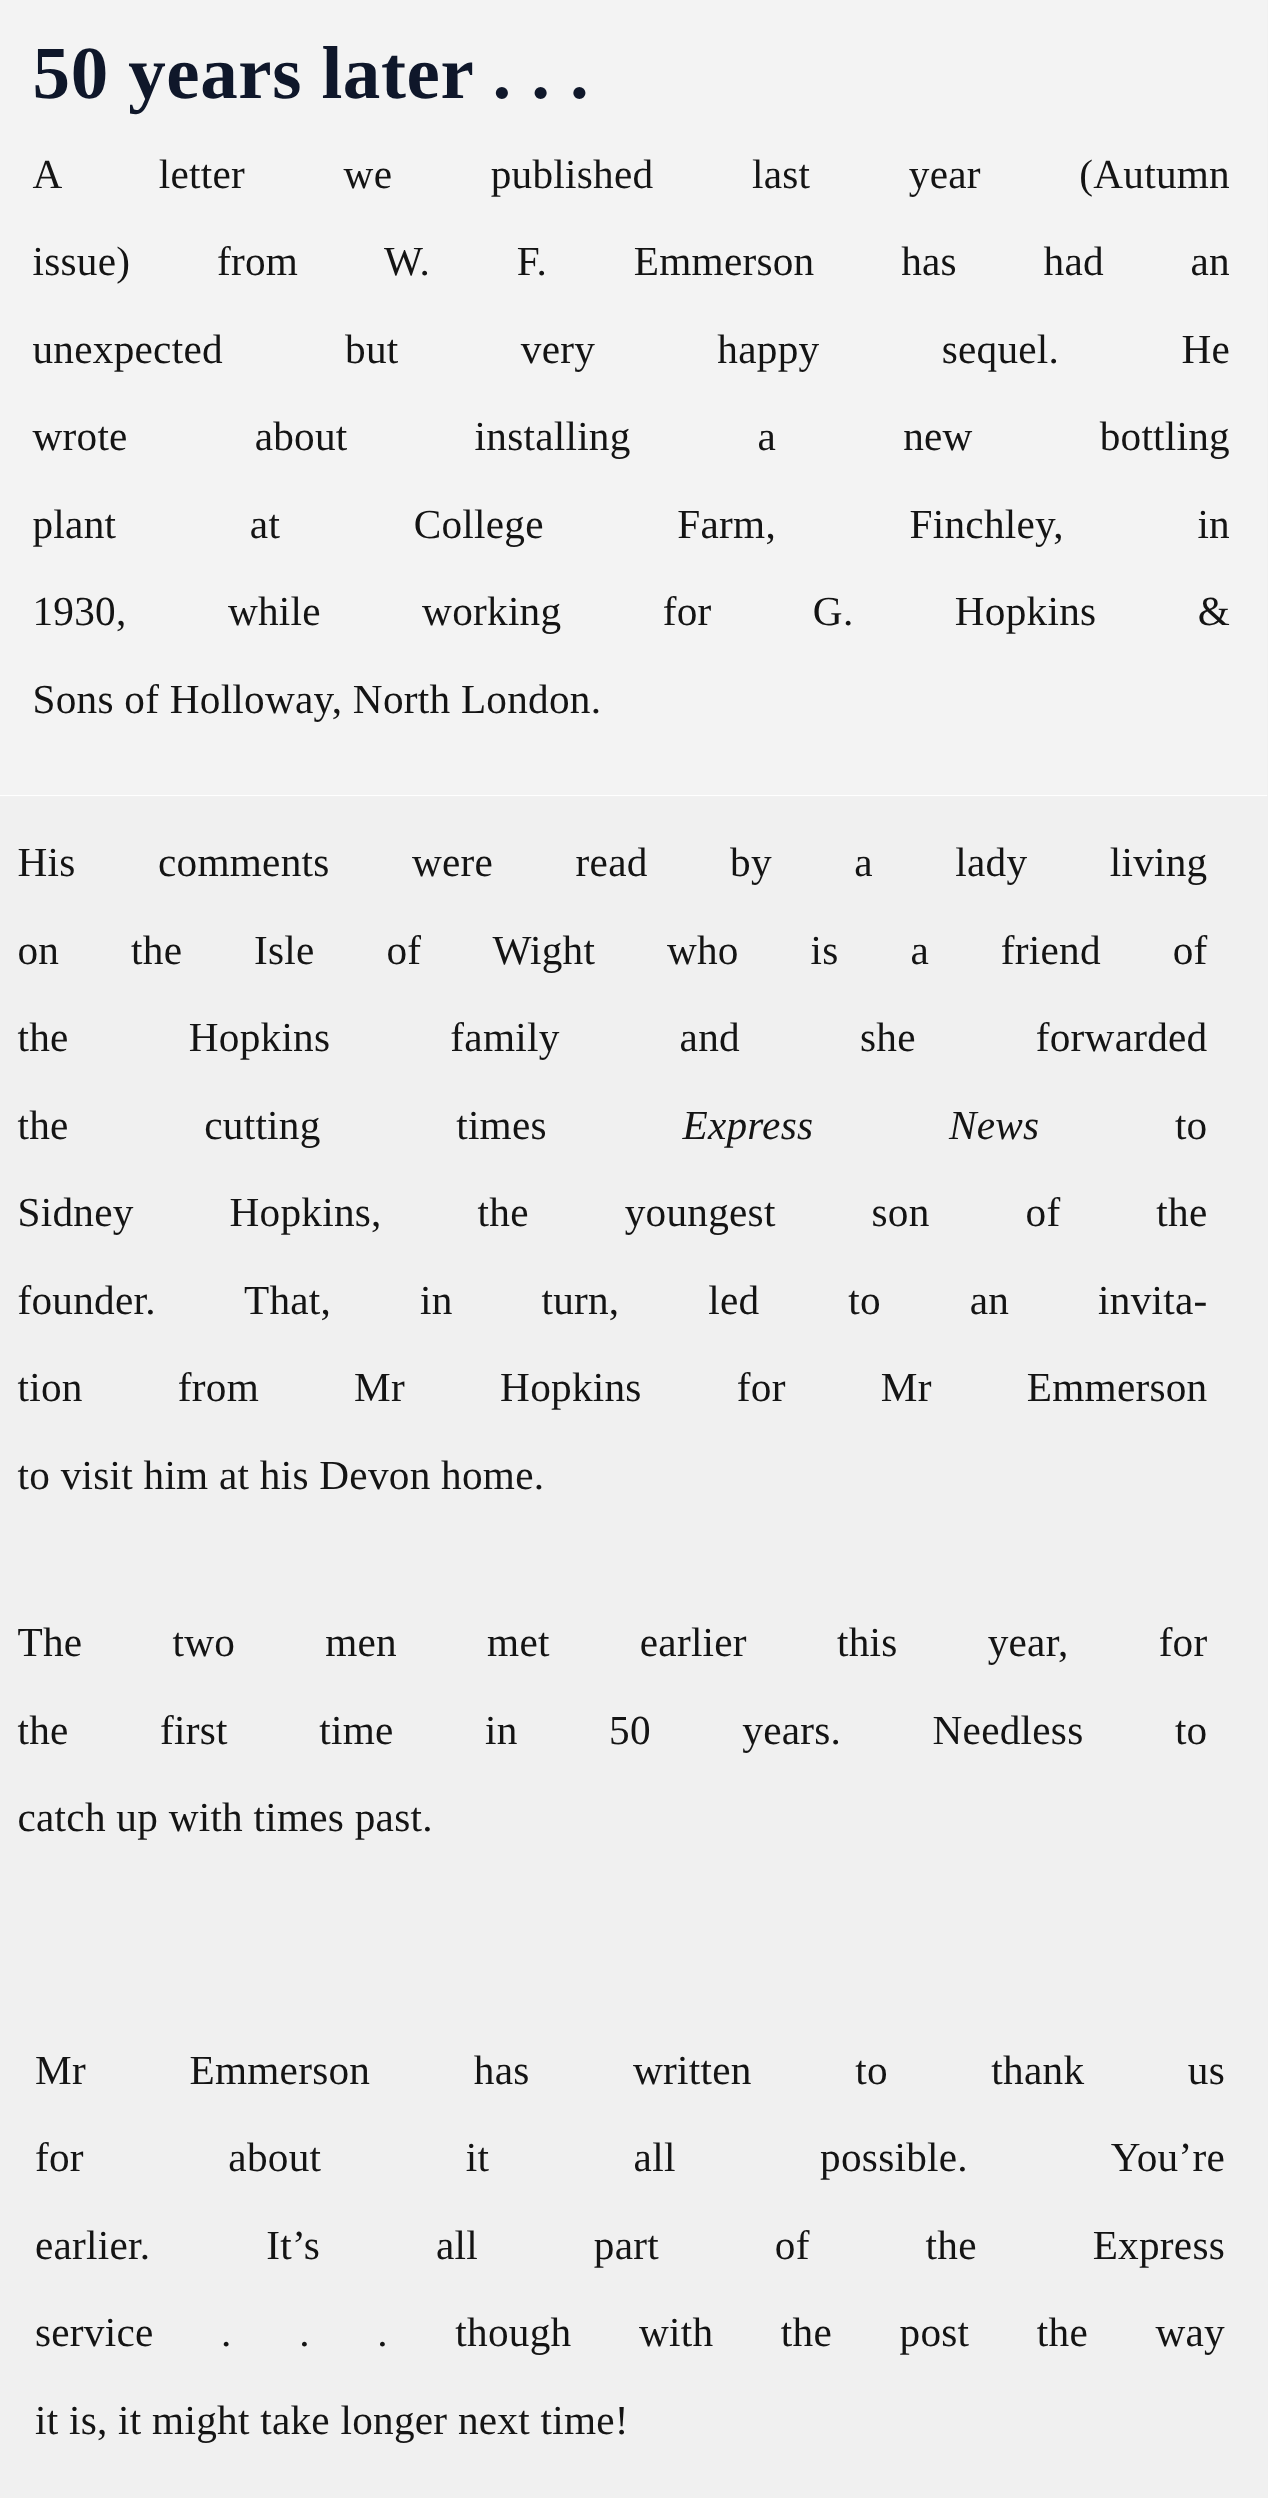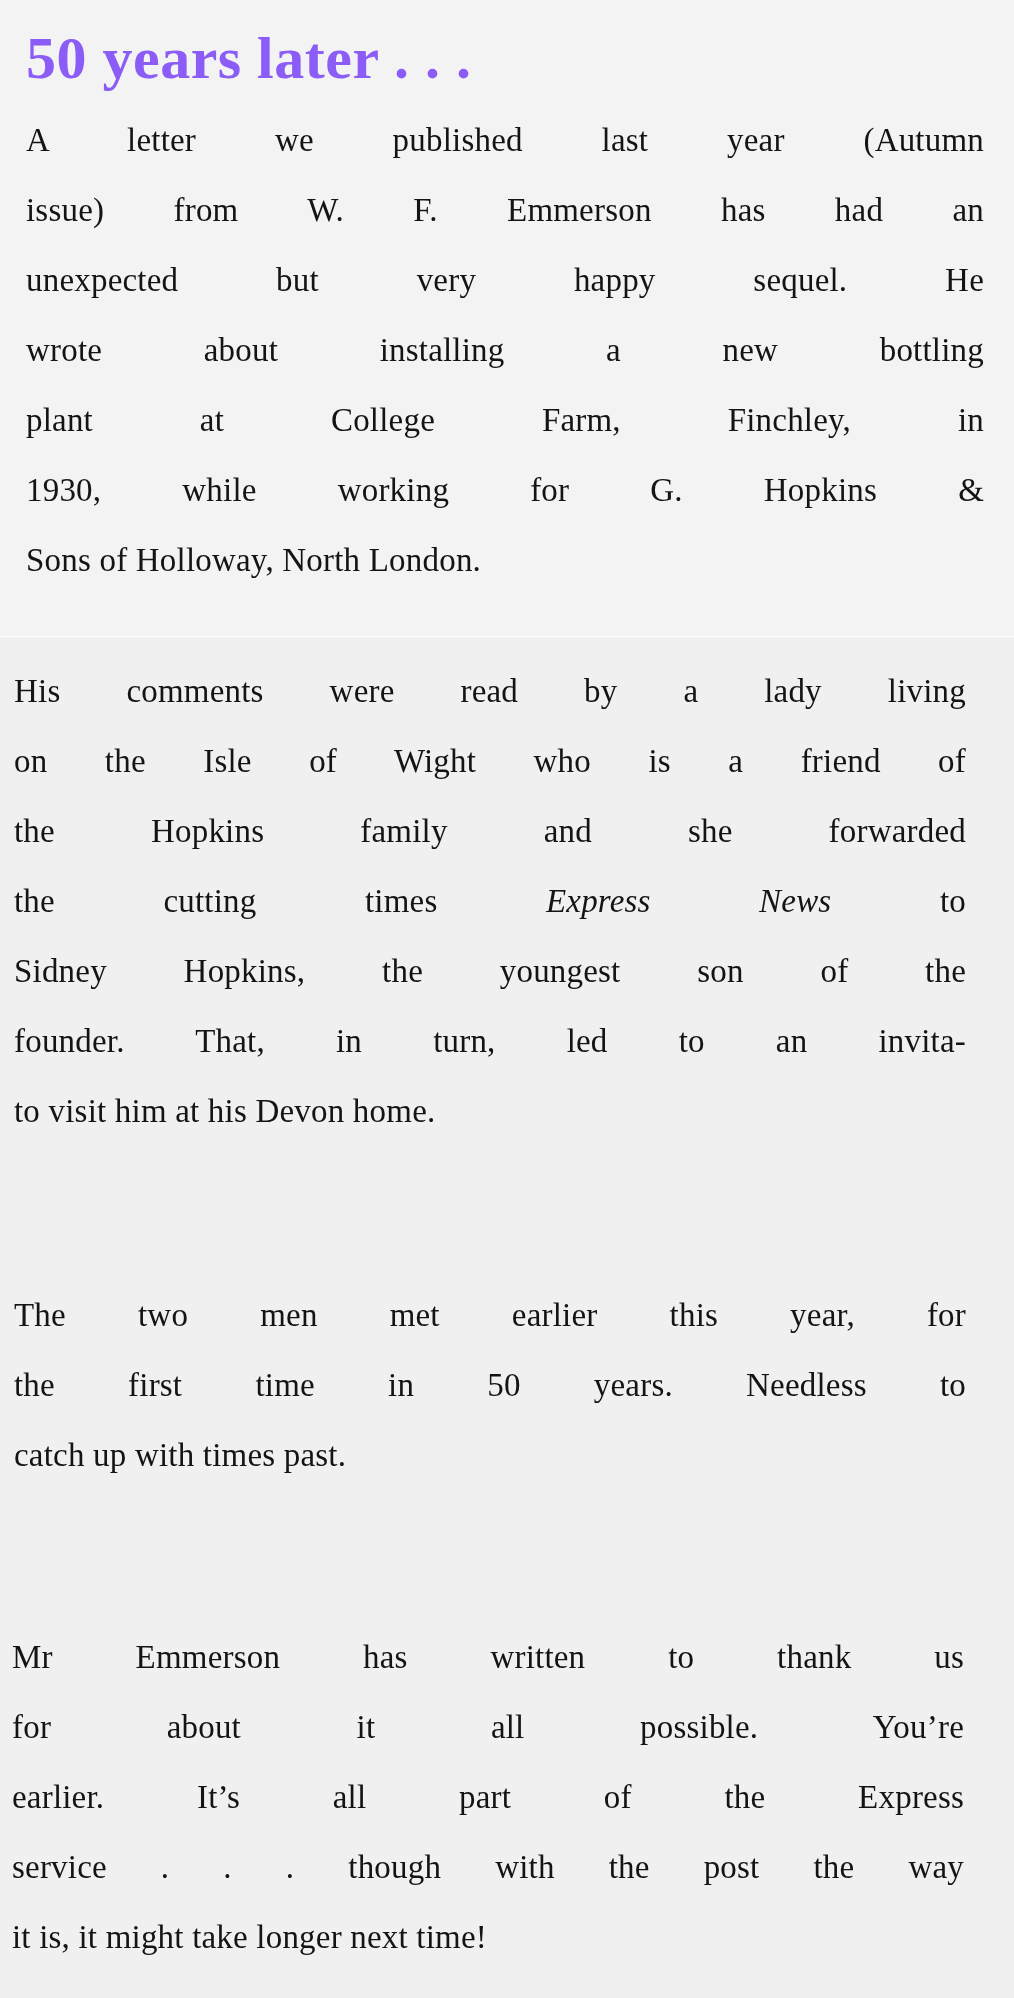--- a/index.html
+++ b/index.html
@@ -35,36 +35,36 @@
     .headline {
       position: absolute;
       left: 26px;
       top: 18px;
       margin: 0;
       font-family: "Liberation Serif", "DejaVu Serif", serif;
       font-weight: bold;
       font-size: 60px;
       line-height: 80px;
       letter-spacing: 0.5px;
-      color: #8b5cf6;
+      color: #0f172a;
     }
     .para {
       position: absolute;
       margin: 0;
       font-size: 33px;
       line-height: 70px;
       text-align: justify;
       text-align-last: left;
       color: #141414;
       letter-spacing: 0.2px;
     }
     .p1 { left: 26px; top: 105px; width: 958px; }
     .p2 { left: 14px; top: 656px; width: 952px; }
     .p3 { left: 14px; top: 1280px; width: 952px; font-family: Liberation Serif, serif; }
-    .p4 { left: 12px; top: 1622px; width: 952px; }
+    .p4 { left: 28px; top: 1622px; width: 952px; }
     .line {
       display: block;
       text-align: justify;
       text-align-last: justify;
       white-space: nowrap;
     }
     .line.last {
       text-align-last: left;
     }
     .line-inner {
@@ -98,20 +98,21 @@
   <span class="line last"><span class="line-inner">Sons of Holloway, North London.</span></span>
 </div>
 
 <div class="para p2">
   <span class="line"><span class="line-inner">His comments were read by a lady living</span></span>
   <span class="line"><span class="line-inner">on the Isle of Wight who is a friend of</span></span>
   <span class="line"><span class="line-inner">the Hopkins family and she forwarded</span></span>
   <span class="line"><span class="line-inner"><span>the cutting times</span> <em>Express News</em> <span>to</span></span></span>
   <span class="line"><span class="line-inner">Sidney Hopkins, the youngest son of the</span></span>
   <span class="line"><span class="line-inner">founder. That, in turn, led to an invita-</span></span>
+  <span class="line"><span class="line-inner">tion from Mr Hopkins for Mr Emmerson</span></span>
   <span class="line last"><span class="line-inner">to visit him at his Devon home.</span></span>
 </div>
 
 <div class="para p3">
   <span class="line"><span class="line-inner">The two men met earlier this year, for</span></span>
   <span class="line"><span class="line-inner">the first time in 50 years. Needless to</span></span>
   <span class="line last"><span class="line-inner">catch up with times past.</span></span>
 </div>
 
 <div class="para p4">

